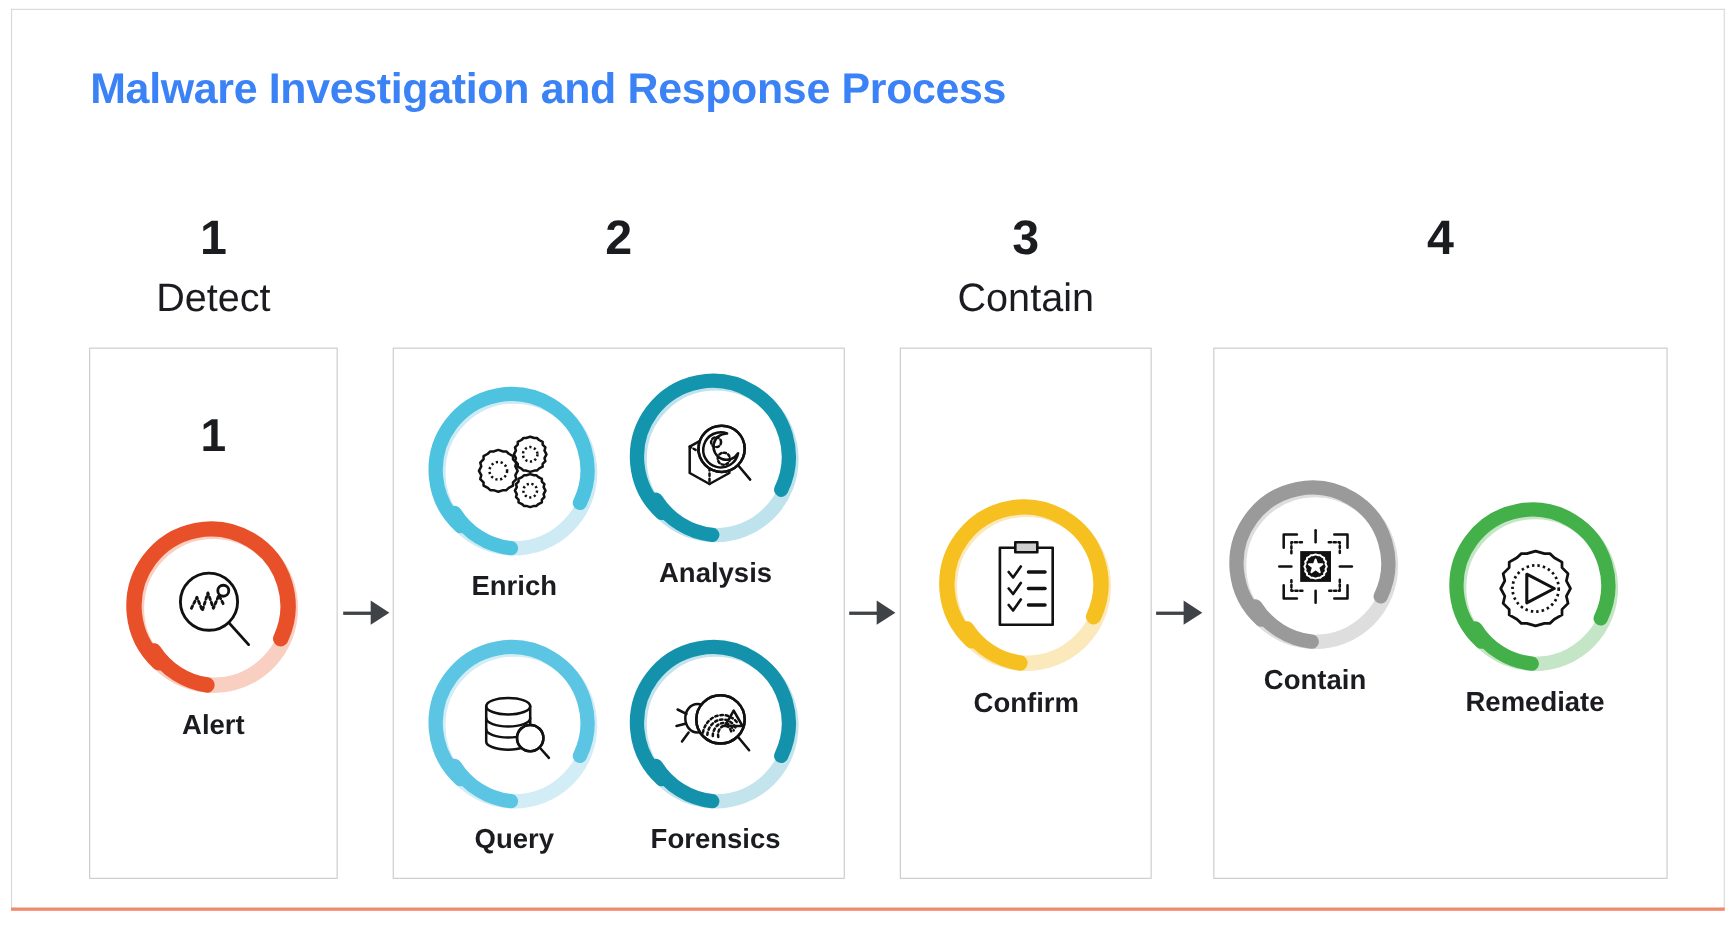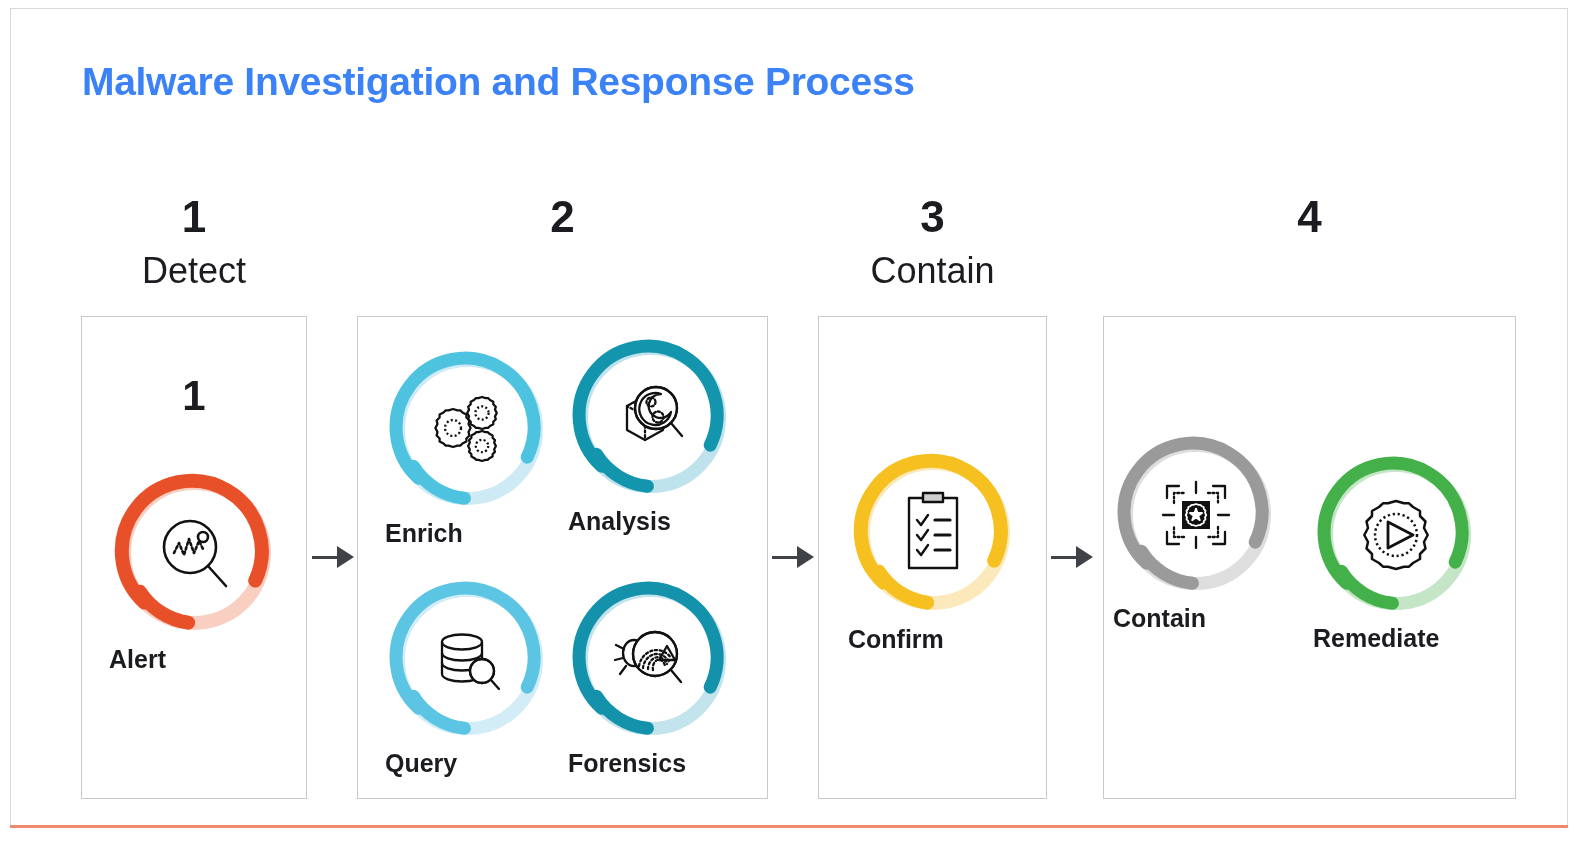--- a/index.html
+++ b/index.html
@@ -100,20 +100,21 @@
     height: 0;
     border-top: 11px solid transparent;
     border-bottom: 11px solid transparent;
     border-left: 17px solid #3f4247;
     margin-left: -1px;
   }
 
   
   .node {
     position: absolute;
+    text-align: center;
   }
   .node .donut {
     position: relative;
     margin: 0 auto;
   }
   .node .donut svg {
     display: block;
   }
   .node .glyph {
     position: absolute;

